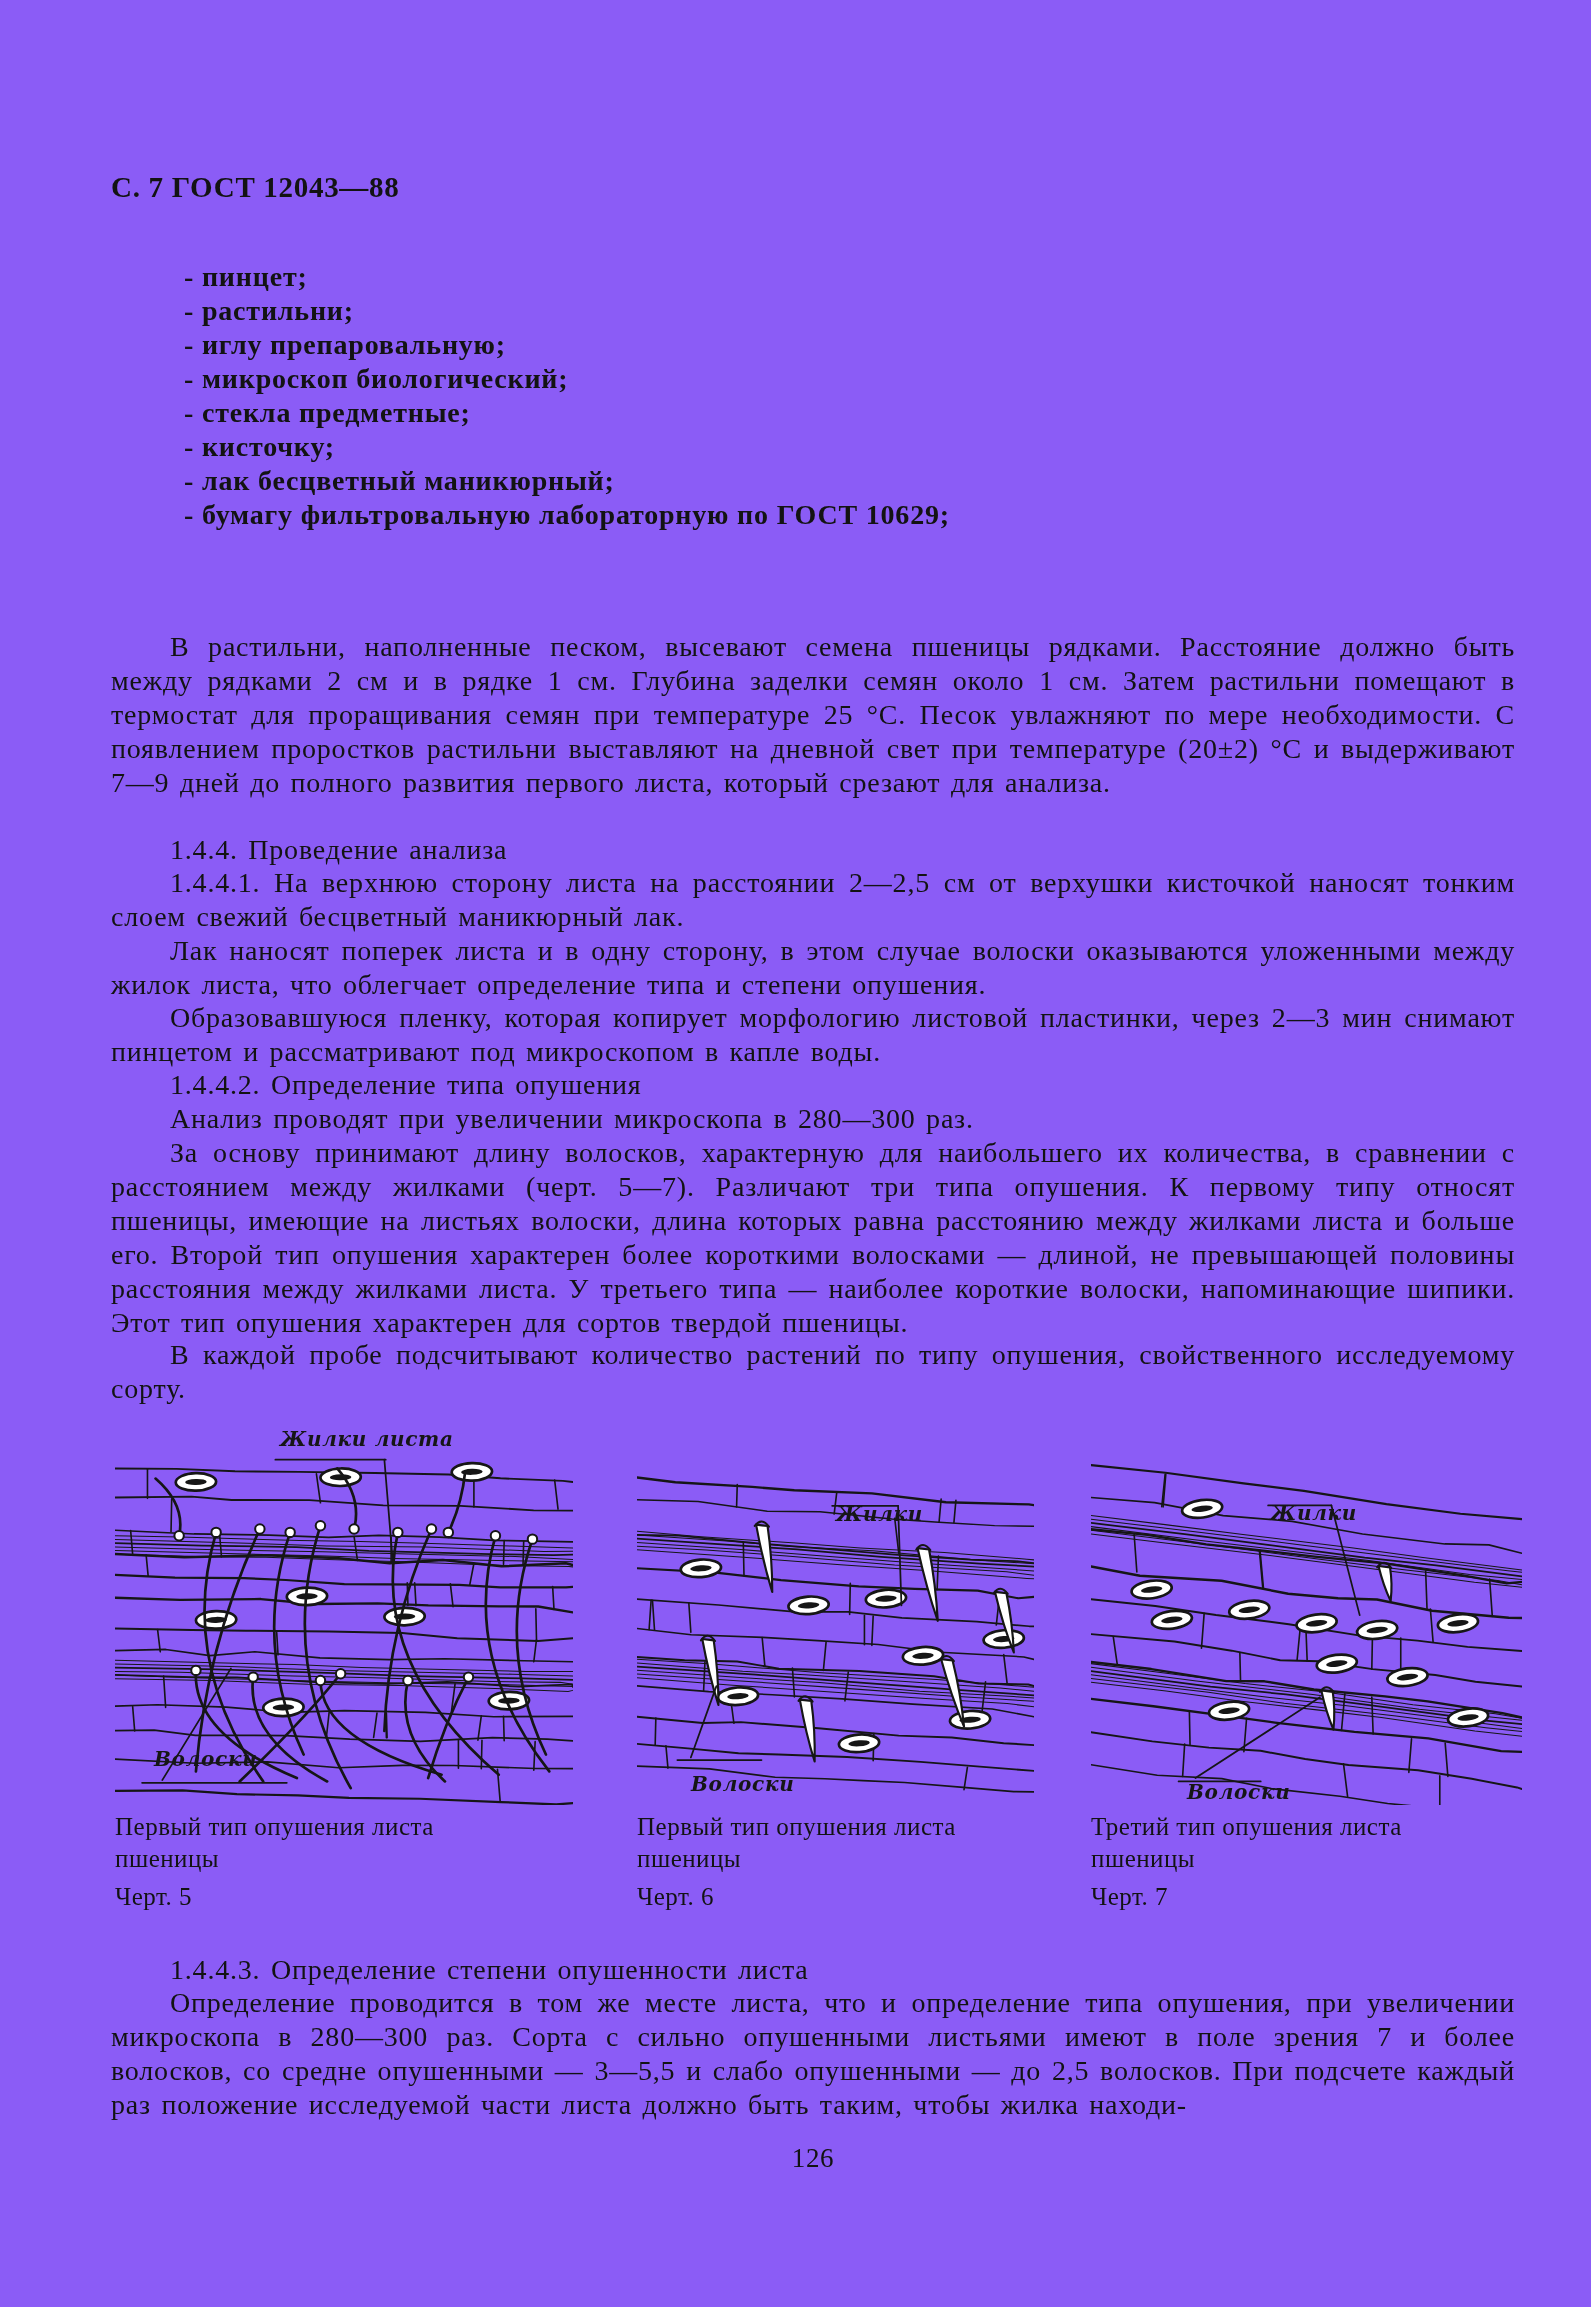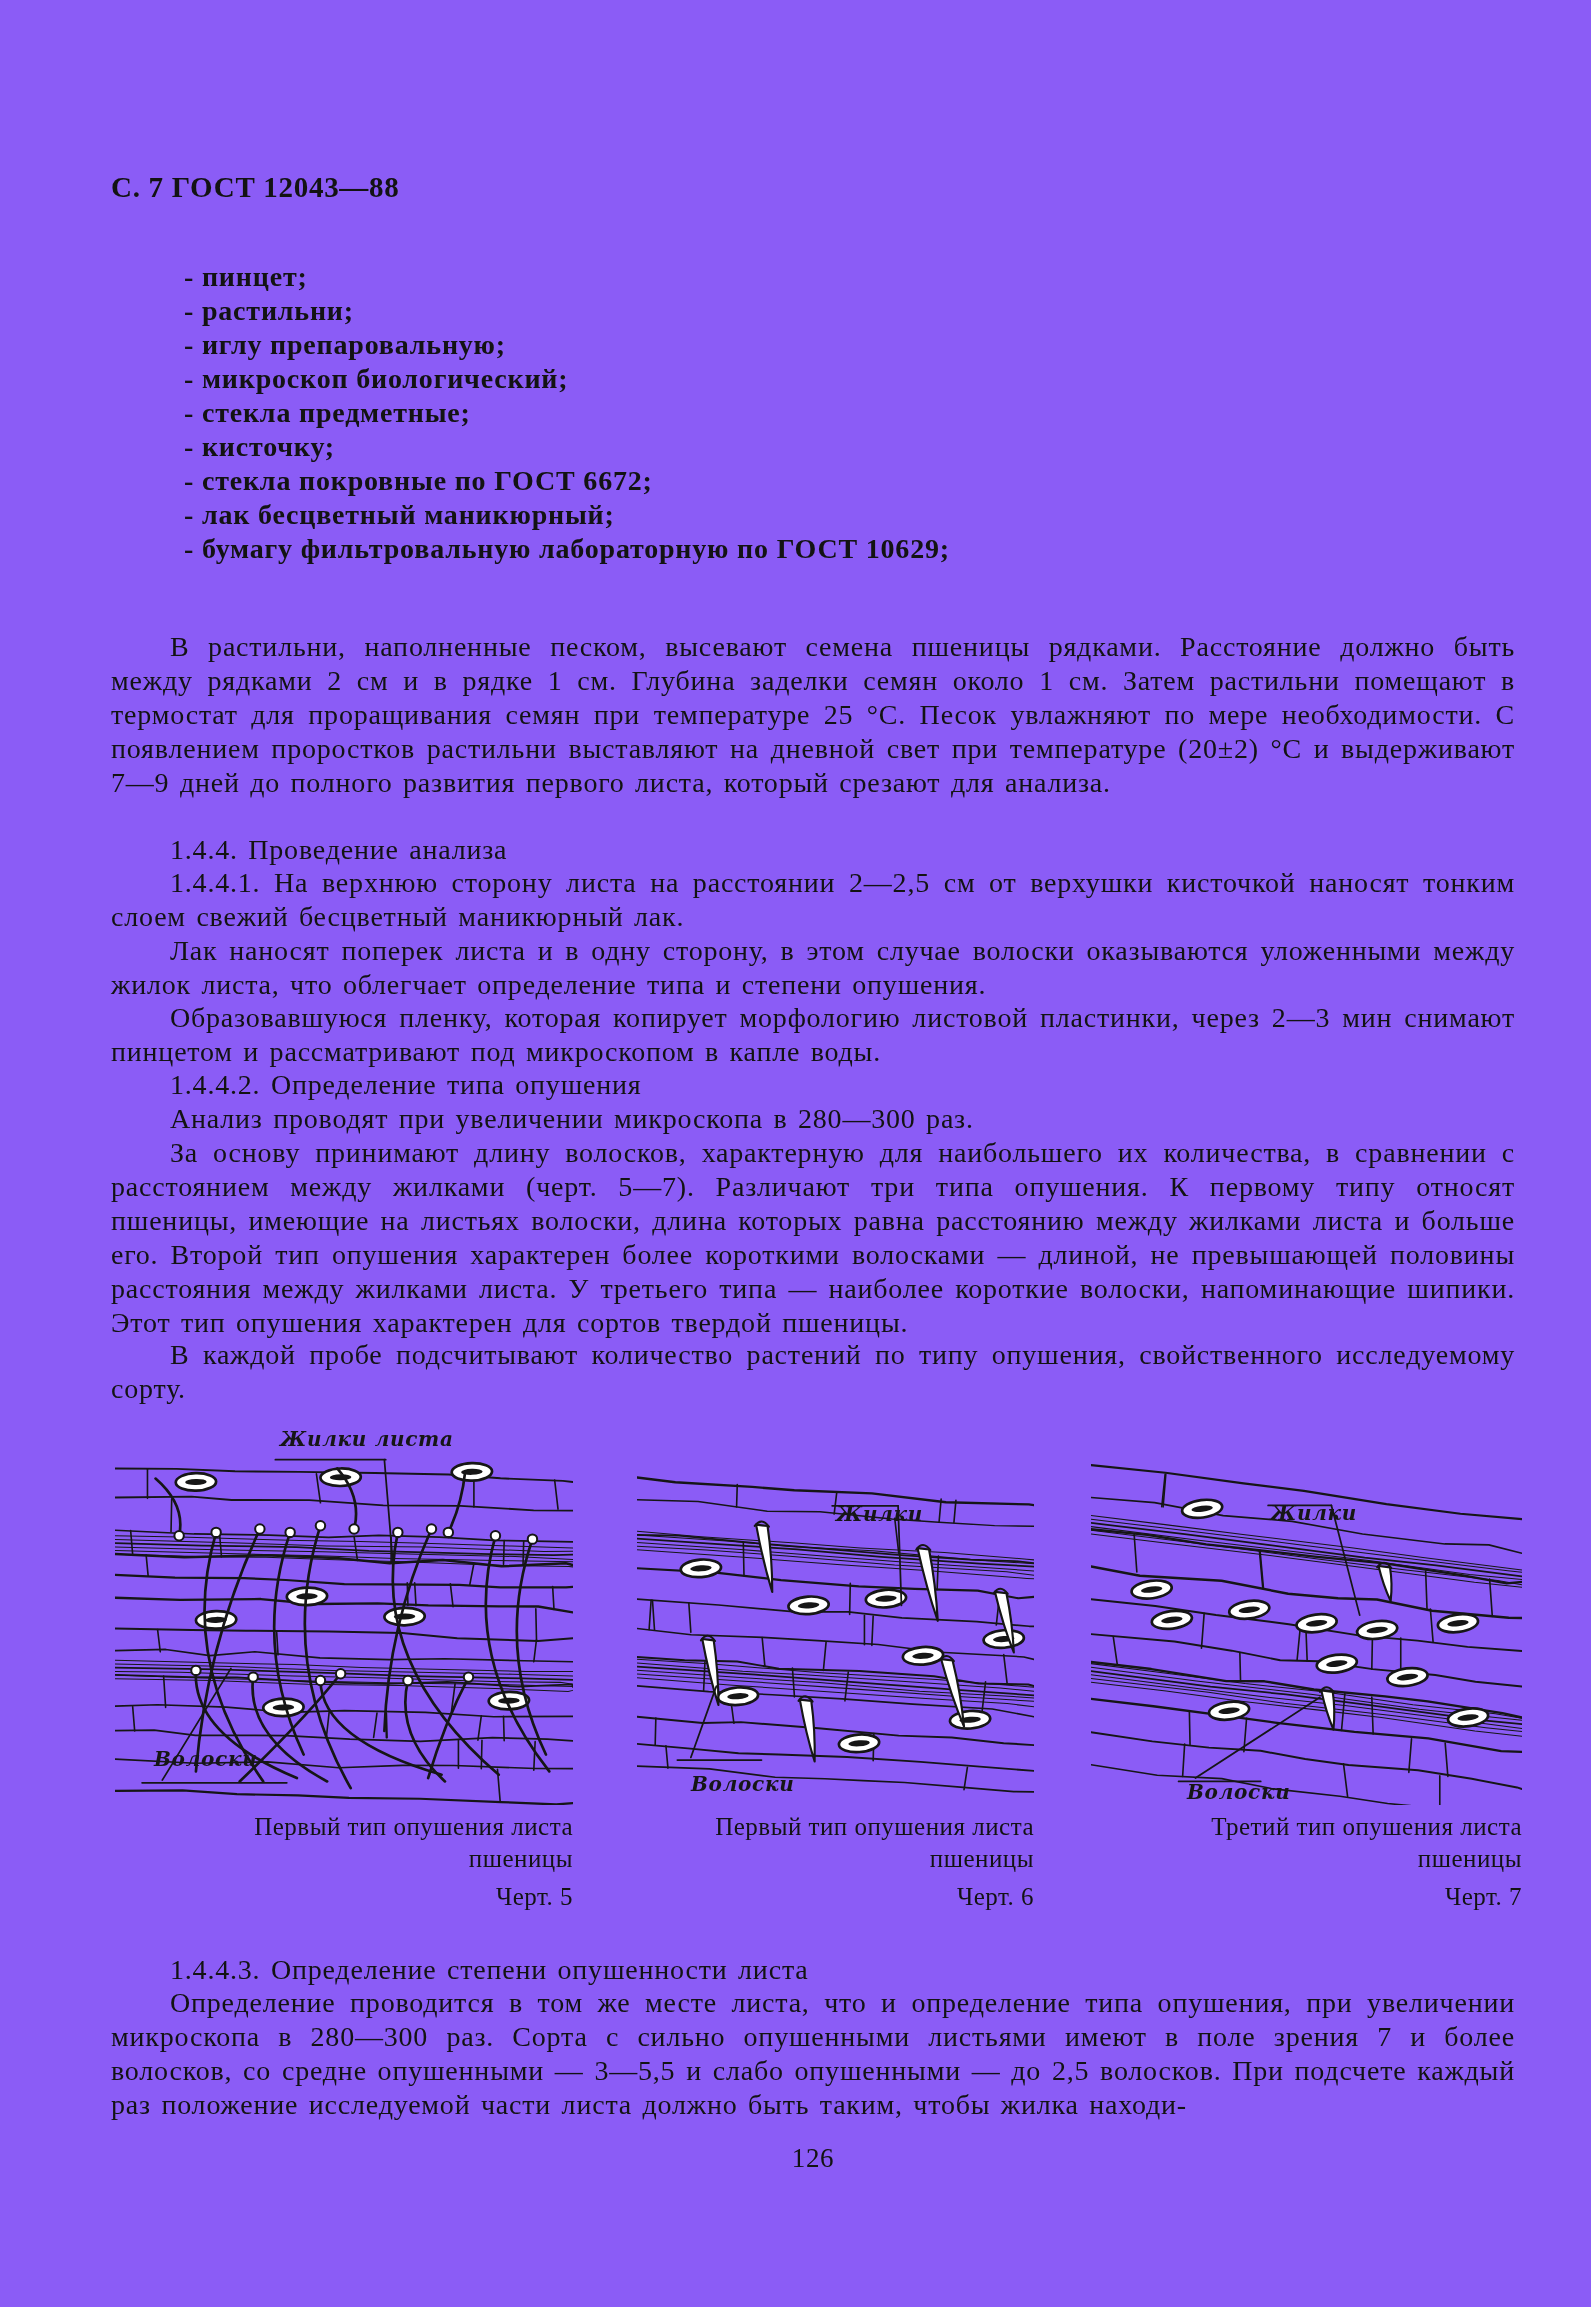--- a/index.html
+++ b/index.html
@@ -20,41 +20,40 @@
   .list{ position:absolute; left:111px; top:260px; width:1404px; margin:0;
     font-size:28px; line-height:34px; letter-spacing:0.8px;font-weight:bold; }
   .list .li{ padding-left:73px; white-space:nowrap; }
   .figblock{ position:absolute; }
   .figcanvas{ position:relative;text-align:center; }
   svg{ display:block; }
   .figlabel{
     position:absolute; font-family:"DejaVu Serif", serif; font-style:italic;
     font-weight:bold; font-size:20px; letter-spacing:0.7px; color:#161616; white-space:nowrap;
   }
-  .cap{ position:absolute; width:100%; text-align:right; font-size:25px;
+  .cap{ position:absolute; width:100%; text-align:left; font-size:25px;
     letter-spacing:0.5px; line-height:31px; }
   .cap1{ top:393px; } .cap2{ top:425px; } .fignum{ top:463px; }
   .pageno{ position:absolute; left:111px; width:1404px; top:2143px;
     text-align:center; font-size:27px; letter-spacing:0.7px; }
 </style>
 </head>
 <body>
 
 <div class="page">
 
   <div class="hdr">С. 7 ГОСТ 12043—88</div>
 
   <div class="list">
     <div class="li">- пинцет;</div>
     <div class="li">- растильни;</div>
     <div class="li">- иглу препаровальную;</div>
     <div class="li">- микроскоп биологический;</div>
     <div class="li">- стекла предметные;</div>
     <div class="li">- кисточку;</div>
-    <div class="li">- стекла покровные по ГОСТ 6672;</div>
     <div class="li">- лак бесцветный маникюрный;</div>
     <div class="li">- бумагу фильтровальную лабораторную по ГОСТ 10629;</div>
   </div>
 
   <p class="txt just" style="top:630px">В растильни, наполненные песком, высевают семена пшеницы рядками. Расстояние должно быть между рядками 2 см и в рядке 1 см. Глубина заделки семян около 1 см. Затем растильни помещают в термостат для проращивания семян при температуре 25 °С. Песок увлажняют по мере необходимости. С появлением проростков растильни выставляют на дневной свет при температуре (20±2) °С и выдерживают 7—9 дней до полного развития первого листа, который срезают для анализа.</p>
   <p class="txt noj" style="top:833px">1.4.4. Проведение анализа</p>
   <p class="txt just" style="top:866px">1.4.4.1. На верхнюю сторону листа на расстоянии 2—2,5 см от верхушки кисточкой наносят тонким слоем свежий бесцветный маникюрный лак.</p>
   <p class="txt just" style="top:934px">Лак наносят поперек листа и в одну сторону, в этом случае волоски оказываются уложенными между жилок листа, что облегчает определение типа и степени опушения.</p>
   <p class="txt just" style="top:1001px">Образовавшуюся пленку, которая копирует морфологию листовой пластинки, через 2—3 мин снимают пинцетом и рассматривают под микроскопом в капле воды.</p>
   <p class="txt noj" style="top:1068px">1.4.4.2. Определение типа опушения</p>

